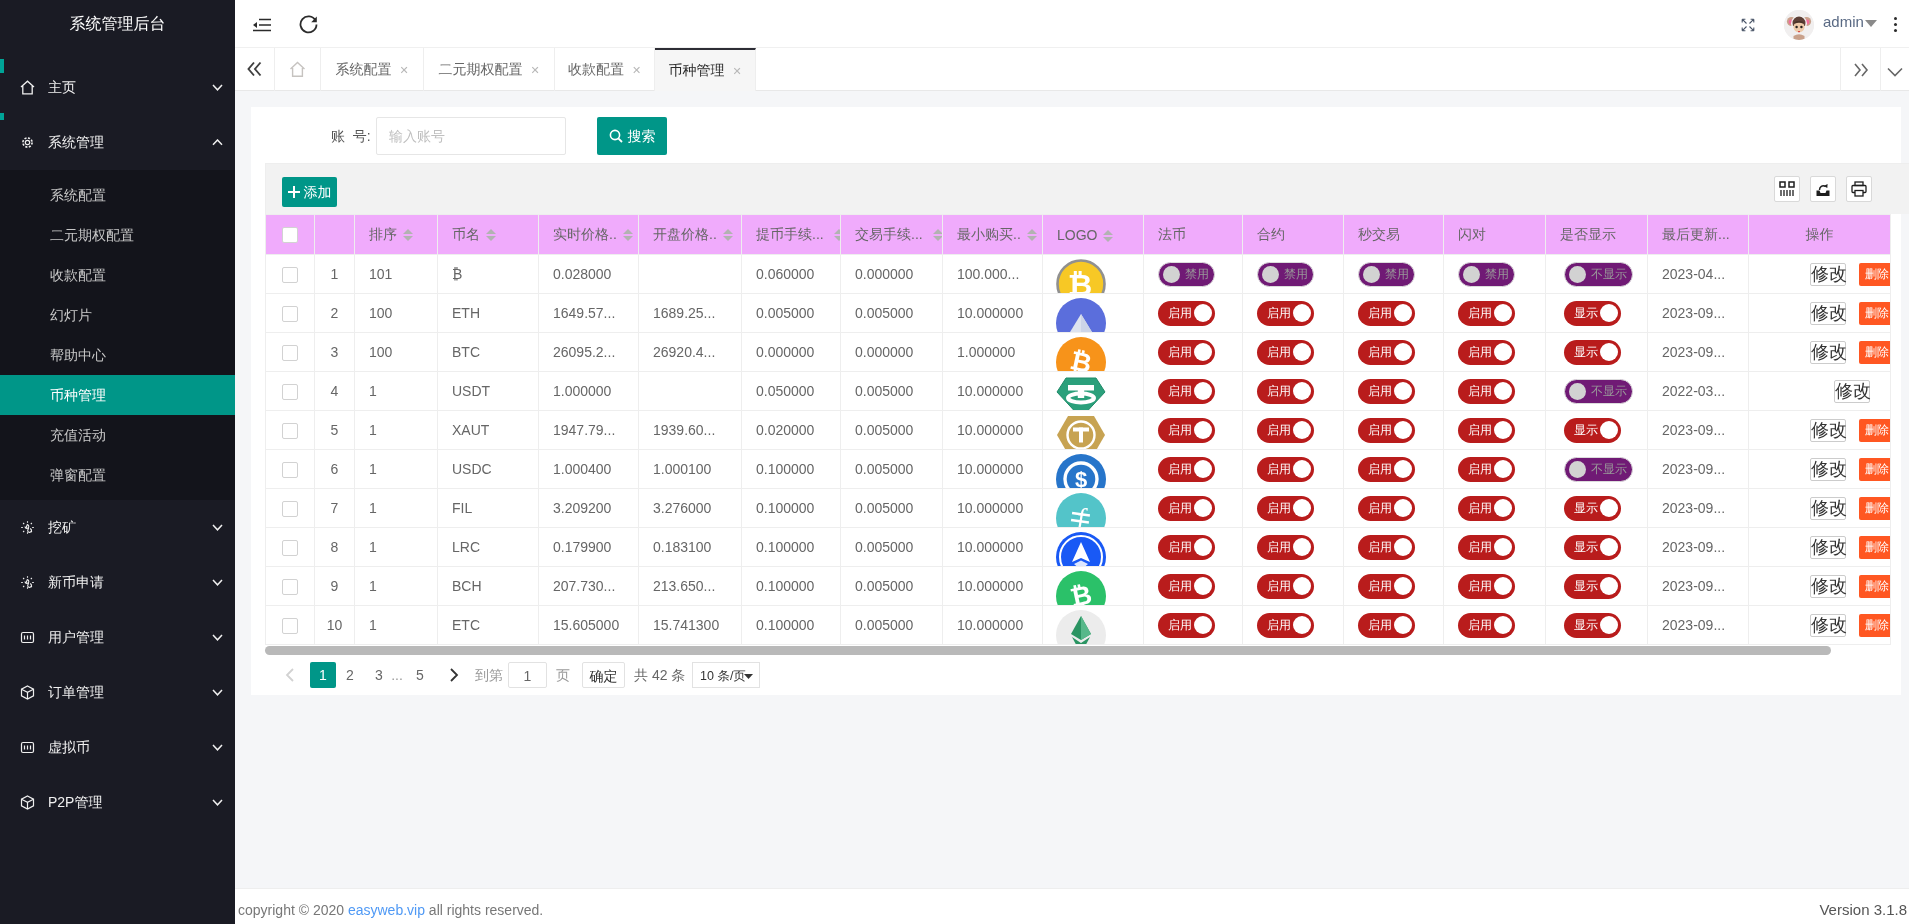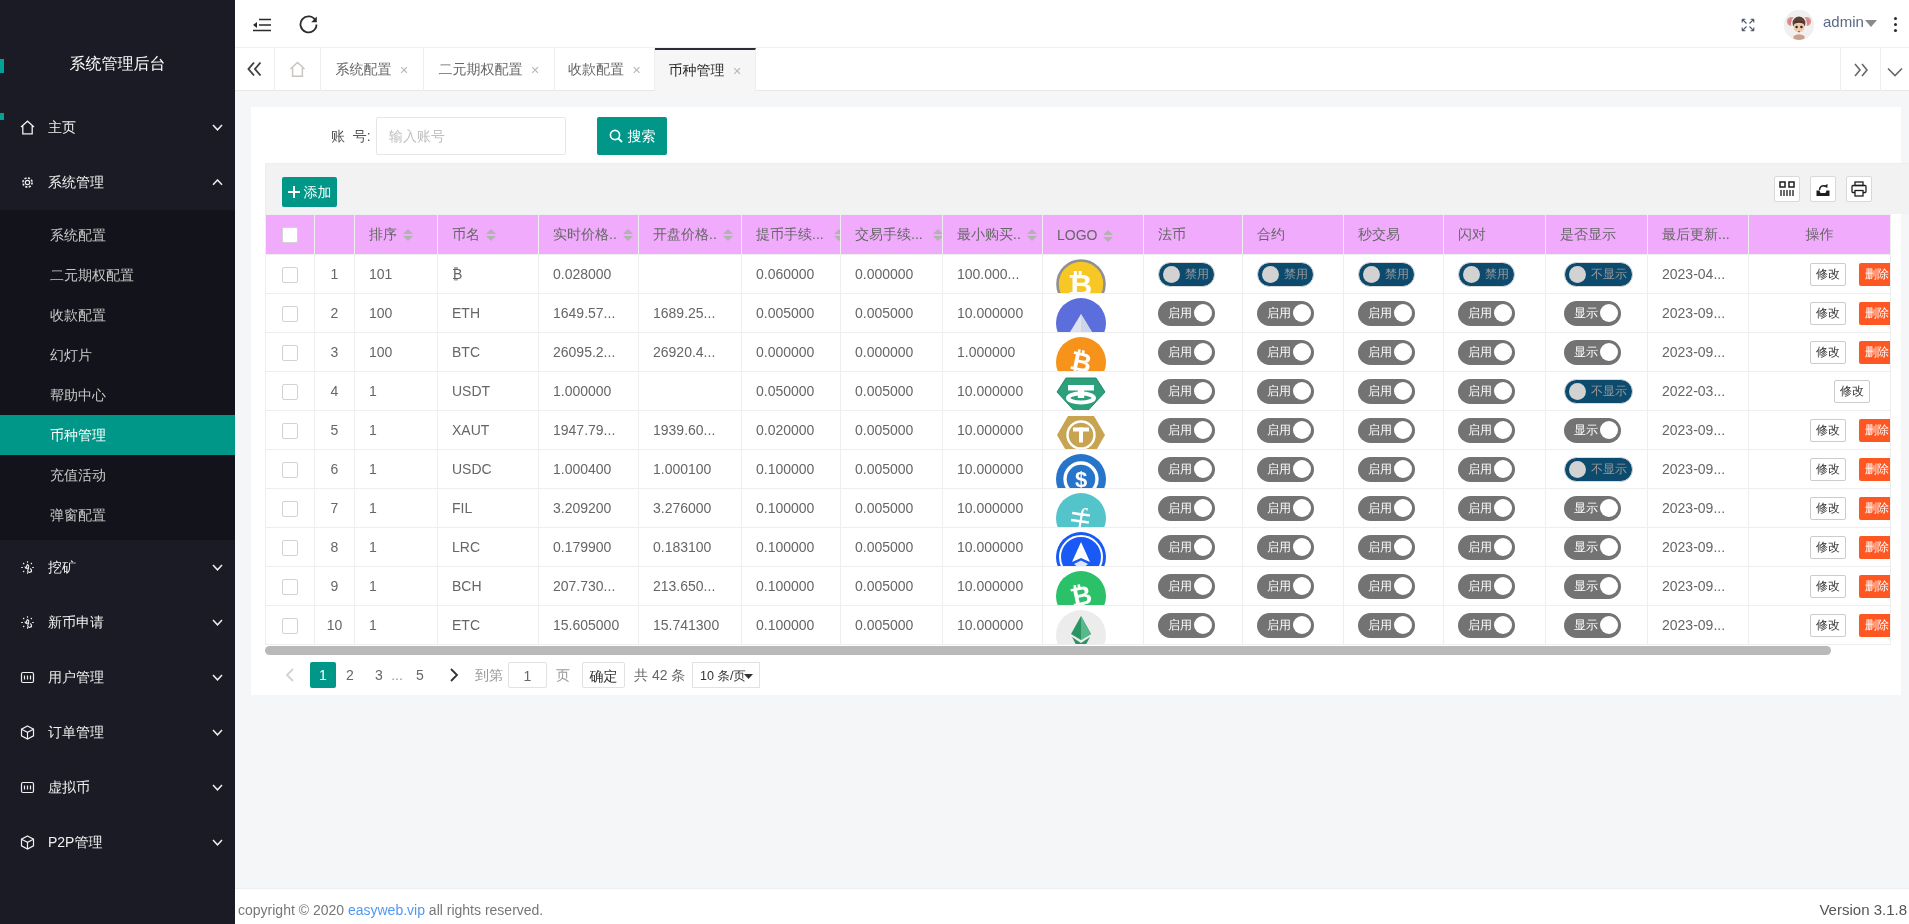--- a/index.html
+++ b/index.html
@@ -1,21 +1,21 @@
 <!DOCTYPE html>
 <html><head>
 <meta charset="utf-8">
 <style>
 * { margin:0; padding:0; box-sizing:border-box; }
 html,body { width:1909px; height:924px; overflow:hidden; }
 body { font-family:"Liberation Sans", sans-serif; font-size:14px; color:#666; background:#f5f6f8; position:relative; }
 svg { display:inline-block; }
 
 #side { position:absolute; left:0; top:0; width:235px; height:924px; background:#1a1b24; z-index:5; }
-#side .title { height:48px; line-height:48px; text-align:center; color:#fff; font-size:16px;margin-top:40px; }
+#side .title { height:48px; line-height:48px; text-align:center; color:#fff; font-size:16px; }
 .nav-item { position:relative; height:55px; line-height:55px; color:#f0f0f0; font-size:14px; }
 .nav-item .txt { position:absolute; left:48px; }
 .nav-item .nico { position:absolute; left:20px; top:20px; width:15px; height:15px; }
 .nav-item .arr { position:absolute; right:12px; top:24px; }
 .teal-bar1 { position:absolute; left:0; top:59px; width:4px; height:14px; background:#00a497; }
 .teal-bar2 { position:absolute; left:0; top:113px; width:4px; height:7px; background:#00a497; }
 #submenu { background:#13141b; padding:5px 0; }
 .sub-item { height:40px; line-height:40px; padding-left:50px; color:#c8c8c8; font-size:14px; }
 .sub-item.active { background:#009688; color:#fff; }
 
@@ -41,26 +41,26 @@
 #tbl th, #tbl td { border:1px solid #eee; font-weight:normal; text-align:left; padding:0 0 0 14px; height:38px; overflow:hidden; white-space:nowrap; }
 #tbl th { background:#f0abfc; height:40px; color:#666; }
 #tbl td.c, #tbl th.c { text-align:center; padding:0; }
 .chk { display:inline-block; width:16px; height:16px; border:1px solid #d2d2d2; border-radius:2px; background:#fff; vertical-align:middle; }
 .sorter { display:inline-block; vertical-align:middle; margin-left:6px; }
 .sorter i { display:block; width:0; height:0; border-left:5px solid transparent; border-right:5px solid transparent; }
 .sorter .up { border-bottom:5px solid #b2b2b2; margin-bottom:2px; }
 .sorter .dn { border-top:5px solid #b2b2b2; }
 
 .sw { display:inline-block; height:25px; border-radius:13px; position:relative; vertical-align:middle; font-size:12px; }
-.sw.on { background:#737373; color:#fff; padding:0 23px 0 10px; line-height:25px; }
+.sw.on { background:#b91c1c; color:#fff; padding:0 23px 0 10px; line-height:25px; }
 .sw.on i { position:absolute; right:3px; top:3.5px; width:18px; height:18px; border-radius:50%; background:#fff; }
-.sw.off { background:#0c4a6e; border:1px solid #dcdcdc; color:#999; padding:0 5px 0 26px; line-height:23px; }
+.sw.off { background:#701a75; border:1px solid #dcdcdc; color:#999; padding:0 5px 0 26px; line-height:23px; }
 .sw.off i { position:absolute; left:4px; top:3px; width:17px; height:17px; border-radius:50%; background:#d2d2d2; }
 
-.btn-edit { display:inline-block; width:36px; height:23px; line-height:21px; background:#fff; border:1px solid #ccc; border-radius:2px; color:#333; font-size:12px; text-align:center; vertical-align:middle; }
+.btn-edit { display:inline-block; width:36px; height:23px; line-height:21px; background:#fff; border:1px solid #ccc; border-radius:2px; color:#333; font-size:18px; text-align:center; vertical-align:middle; }
 .btn-del { display:inline-block; width:36px; height:23px; line-height:23px; background:#FF5722; border-radius:2px; color:#fff; font-size:12px; text-align:center; vertical-align:middle; }
 
 #hscroll { position:absolute; left:14px; top:539px; width:1625px; height:9px; }
 #hscroll .thumb { position:absolute; left:0; top:0; width:1566px; height:9px; background:#b9b9b9; border-radius:5px; }
 #pager { position:absolute; left:14px; top:555px; width:1625px; height:26px; font-size:14px; color:#666; }
 .pg { position:absolute; top:0; height:26px; line-height:26px; text-align:center; }
 .pg.box { width:26px; }
 .pg.cur { background:#009688; color:#fff; border-radius:2px; }
 
 #footer { position:absolute; left:0; top:888px; width:100%; height:36px; background:#fff; border-top:1px solid #eee; line-height:42px; color:#777; }

